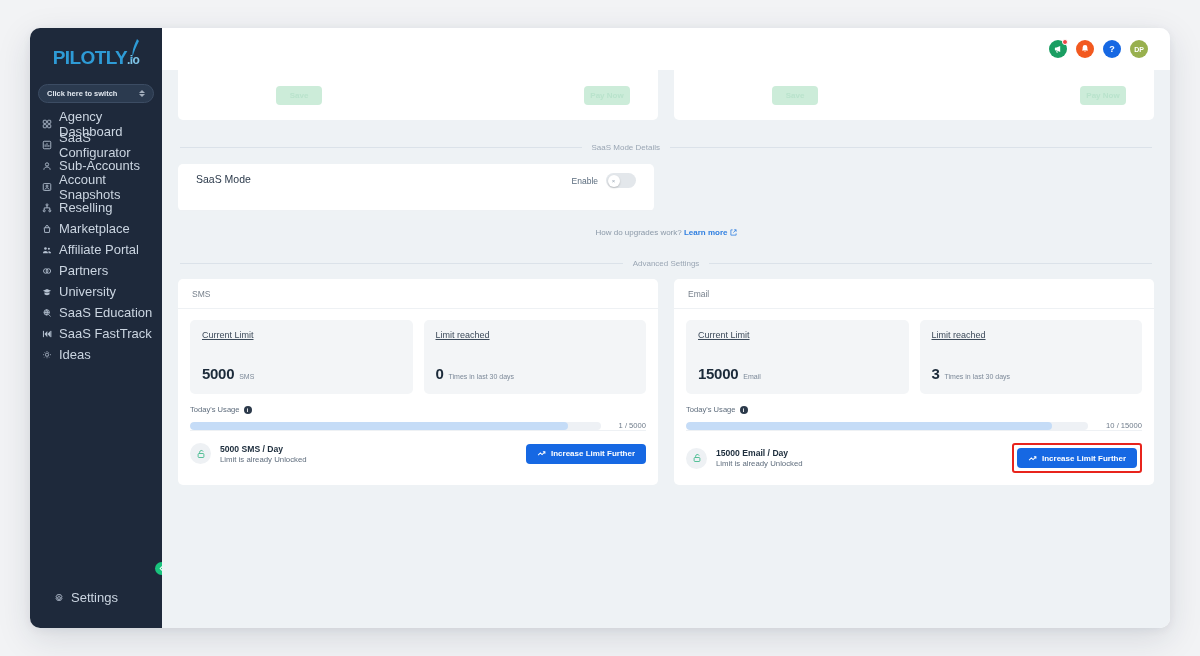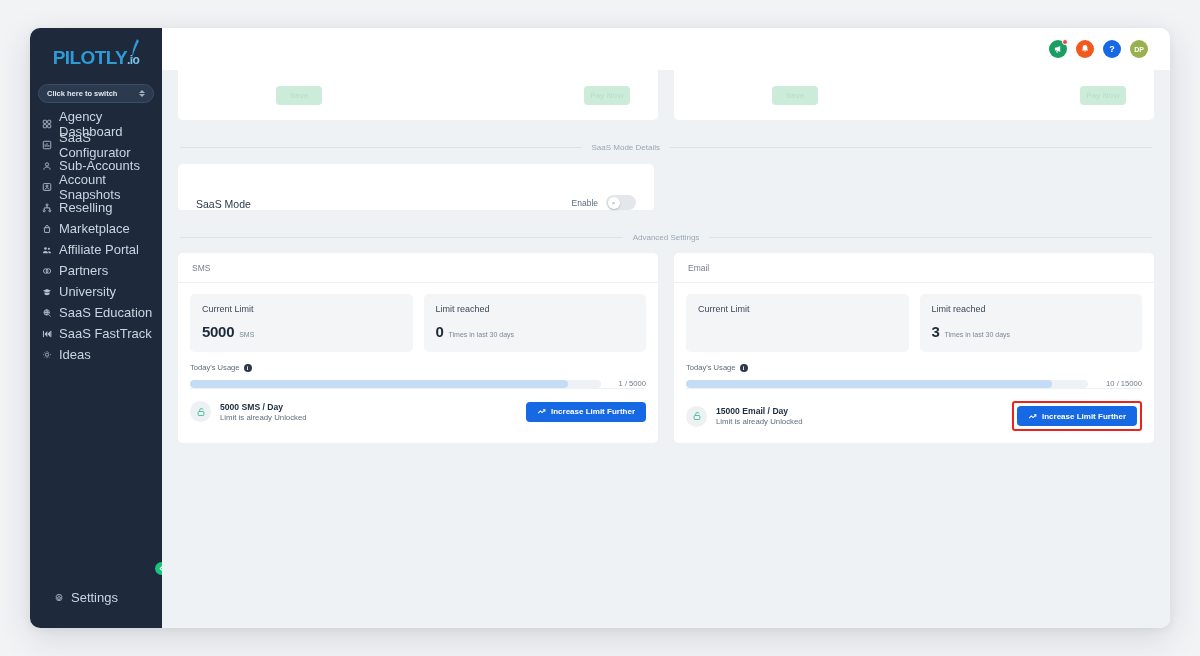--- a/index.html
+++ b/index.html
@@ -145,22 +145,22 @@
     padding: 0 18px; margin: 23px 0 12px 0;
   }
   .divider-label .line { flex: 1; height: 1px; background: #dbe2e9; }
   .divider-label .txt { font-size: 8px; color: #9aa6b4; white-space: nowrap; }
 
   .saas-card {
     margin: 0 16px; background: #fff; border-radius: 5px;
     width: 476px;
   }
   .saas-row {
-    height: 47px; display: flex; align-items: flex-end; justify-content: space-between;
-    padding: 0 18px;
+    height: 47px; display: flex; align-items: flex-start; justify-content: space-between;
+    padding: 9px 18px;
     border-bottom: 1px solid #eef1f4;
   }
   .saas-title { font-size: 10.5px; color: #2c3a4b; font-weight: 400; }
   .enable-wrap { display: flex; align-items: center; gap: 8px; }
   .enable-label { font-size: 8.5px; color: #5a6b7d; }
   .toggle {
     width: 30px; height: 15px; border-radius: 8px;
     background: #e3e7eb; position: relative; cursor: pointer;
   }
   .toggle .knob {
@@ -194,21 +194,21 @@
     border-bottom: 1px solid #eef1f4;
   }
   .panel-body { padding: 11px 12px 12px 12px; }
 
   .stat-row { display: flex; gap: 11px; }
   .stat {
     flex: 1; background: #f3f5f7; border-radius: 5px;
     padding: 10px 12px 12px 12px;
     min-height: 58px;
   }
-  .stat-label { font-size: 9px; color: #3c4a5a; margin-bottom: 9px; }
+  .stat-label { font-size: 9px; color: #3c4a5a; margin-bottom: 25px; text-decoration: underline; }
   .stat-value { display: flex; align-items: baseline; gap: 5px; }
   .stat-num { font-size: 15px; font-weight: 700; color: #1c2b3a; letter-spacing: -.3px; }
   .stat-unit { font-size: 7px; color: #7c8999; }
 
   .usage-block {
     margin-top: 11px; 
     border-bottom: 1px solid #eef1f4;
   }
   .usage-head {
     display: flex; align-items: center; gap: 4px;
@@ -484,20 +484,27 @@
           <span class="saas-title">SaaS Mode</span>
           <span class="enable-wrap">
             <span class="enable-label">Enable</span>
             <span class="toggle">
               <span class="knob">×</span>
             </span>
           </span>
         </div>
       </div>
 
+      <div class="upgrade-line">
+        <span>How do upgrades work?</span>
+        <a href="#">Learn more</a><span class="ext-ico"><svg viewBox="0 0 16 16" fill="none" stroke="currentColor" stroke-width="1.8">
+              <path d="M6 2H2v12h12v-4"></path>
+              <path d="M9.5 1.8H14v4.5M14 1.8L7.6 8.2"></path>
+            </svg></span>
+      </div>
 
       <div class="divider-label" style="margin:22px 0 11px 0;">
         <span class="line"></span>
         <span class="txt">Advanced Settings</span>
         <span class="line"></span>
       </div>
 
       <div class="panels">
 
         <div class="panel">
@@ -556,20 +563,24 @@
             </div>
           </div>
         </div>
 
         <div class="panel">
           <div class="panel-head">Email</div>
           <div class="panel-body">
             <div class="stat-row">
               <div class="stat">
                 <div class="stat-label">Current Limit</div>
+                <div class="stat-value">
+                  <span class="stat-num">15000</span>
+                  <span class="stat-unit">Email</span>
+                </div>
               </div>
               <div class="stat">
                 <div class="stat-label">Limit reached</div>
                 <div class="stat-value">
                   <span class="stat-num">3</span>
                   <span class="stat-unit">Times in last 30 days</span>
                 </div>
               </div>
             </div>
 

